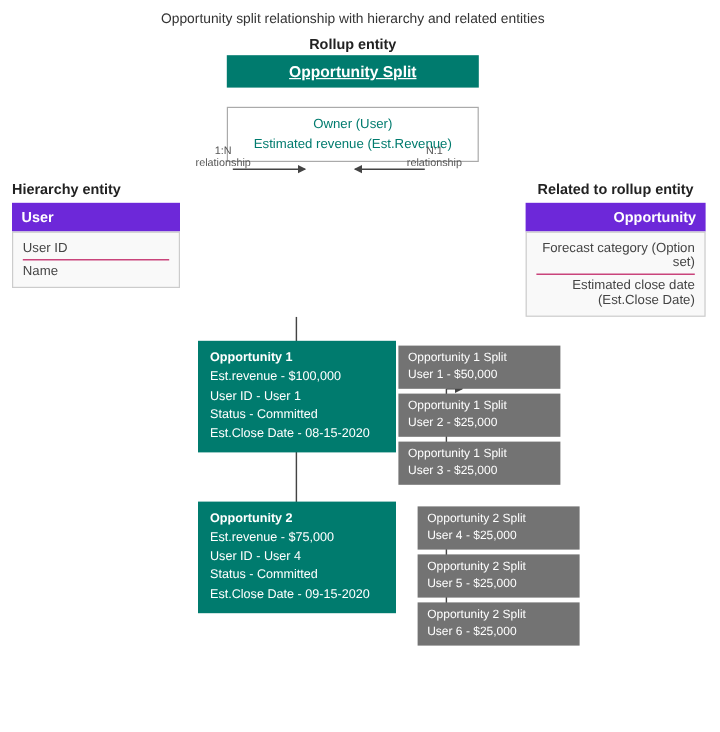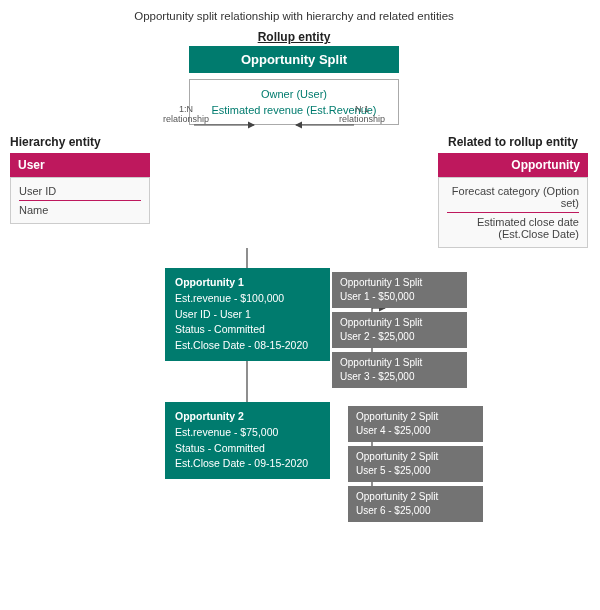--- a/index.html
+++ b/index.html
@@ -26,39 +26,39 @@
       margin-bottom: 8px;
     }
 
     
     .rollup-label {
       text-align: center;
       font-weight: bold;
       font-size: 12px;
       color: #222;
       margin-bottom: 2px;
-      text-decoration: underline;
     }
 
     .rollup-box {
       background: #007B6E;
       color: #fff;
       text-align: center;
       font-weight: bold;
       font-size: 13px;
       padding: 6px 12px;
       width: 210px;
       margin: 0 auto;
+      text-decoration: underline;
     }
 
     .rollup-fields-box {
       border: 1px solid #aaa;
       background: #fff;
       width: 210px;
-      margin: 6px auto;
+      margin: 16px auto;
       padding: 6px 10px;
     }
 
     .rollup-field-item {
       color: #007B6E;
       font-size: 11px;
       padding: 2px 0;
     }
 
     .col-left, .col-right {
@@ -66,21 +66,21 @@
     }
 
     .section-label {
       font-weight: bold;
       font-size: 12px;
       color: #222;
       margin-bottom: 4px;
     }
 
     .entity-header-box {
-      background: #be185d;
+      background: #6d28d9;
       color: #fff;
       font-weight: bold;
       font-size: 12px;
       padding: 5px 8px;
       width: 140px;
     }
 
     .entity-fields-box {
       border: 1px solid #ccc;
       background: #f9f9f9;
@@ -246,20 +246,21 @@
             <div style="white-space:pre-line;">Opportunity 1 Split
 User 3 - $25,000</div>
           </div>
         </div>
       </div>
 
       <div style="display:flex; align-items:flex-start; gap:18px;">
         <div class="opportunity-box">
           <div style="font-weight:bold;">Opportunity 2</div>
           <div>Est.revenue - $75,000</div>
+          <div>User ID - User 4</div>
           <div>Status - Committed</div>
           <div>Est.Close Date - 09-15-2020</div>
         </div>
         <div class="splits-group" style="margin-top:4px;">
           <div class="split-box">
             <div style="white-space:pre-line;">Opportunity 2 Split
 User 4 - $25,000</div>
           </div>
           <div class="split-box">
             <div style="white-space:pre-line;">Opportunity 2 Split

